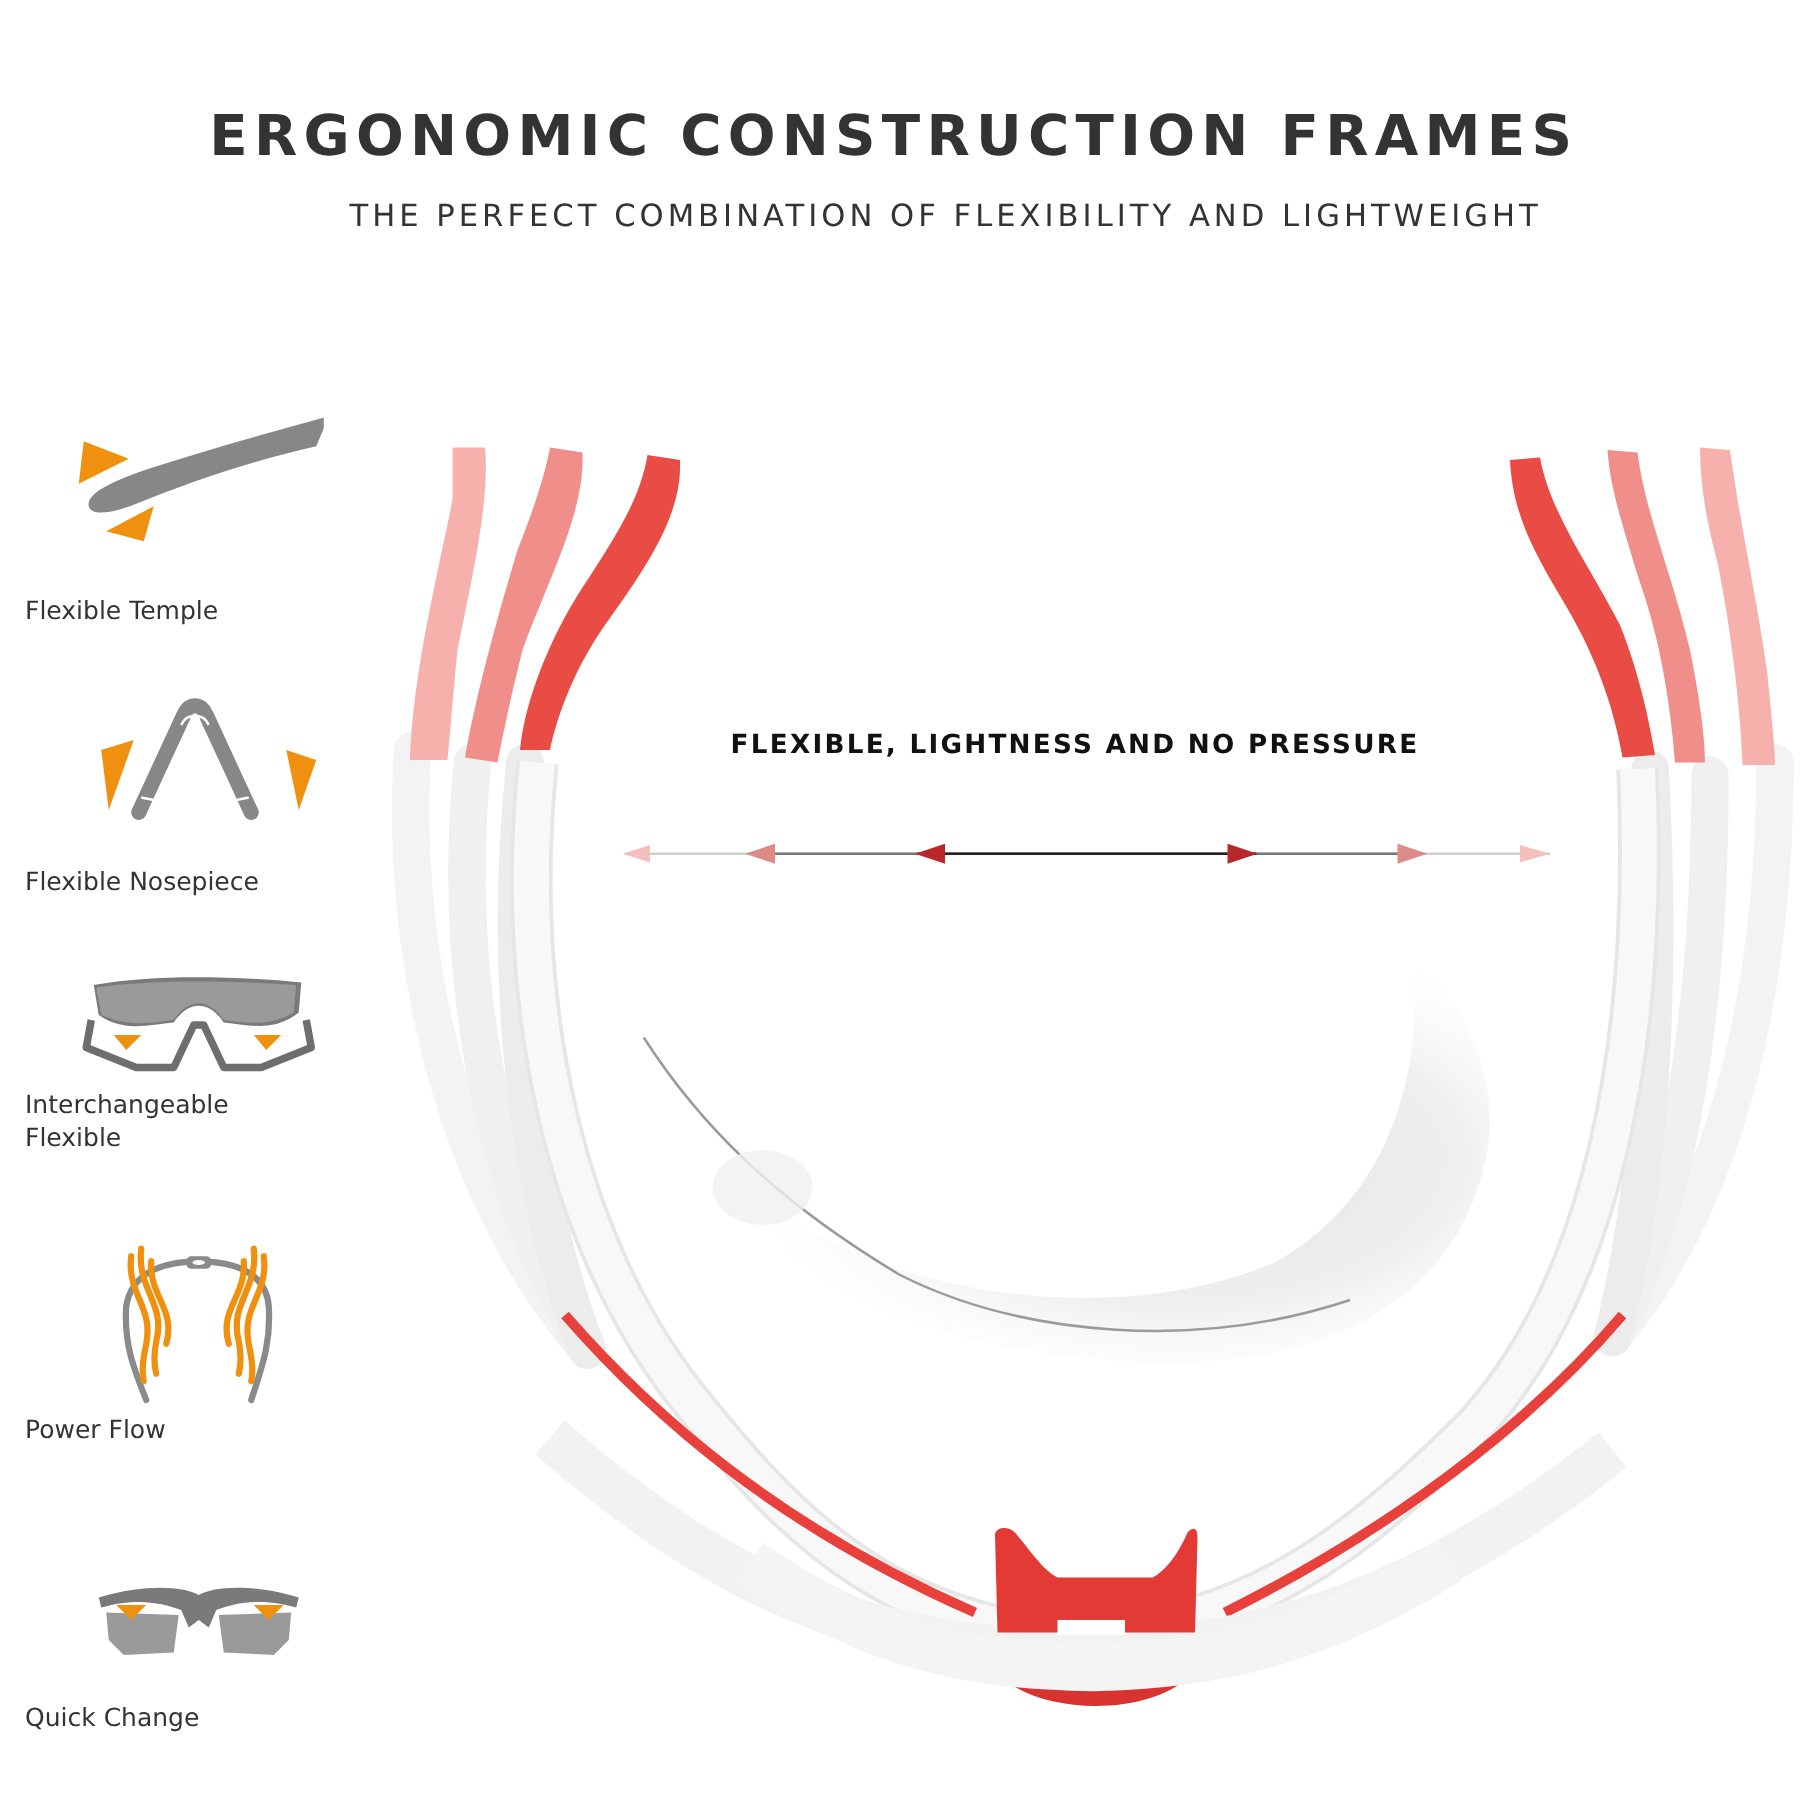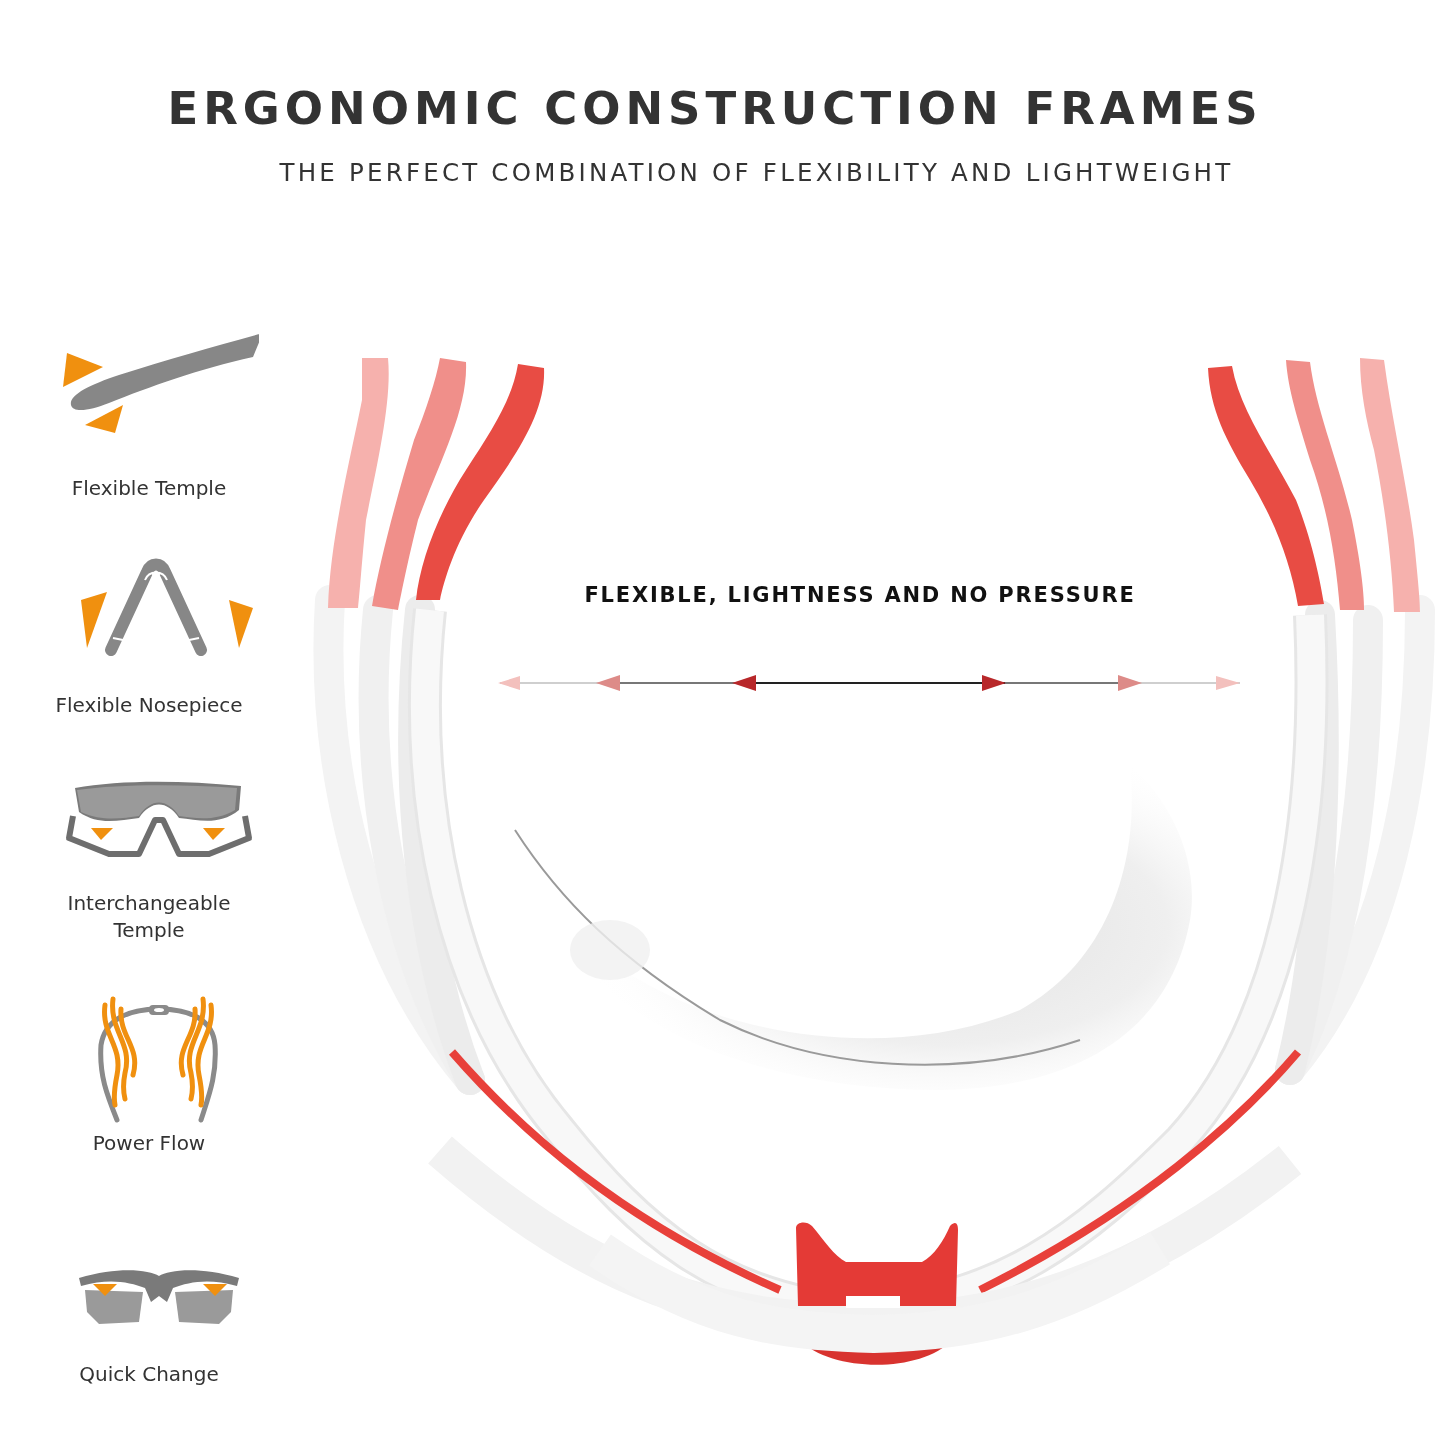--- a/index.html
+++ b/index.html
@@ -6,21 +6,21 @@
   body { width: 1445px; height: 1445px; position: relative; overflow: hidden; font-family: "DejaVu Sans", "Liberation Sans", sans-serif; }
   .title {
     position: absolute; left: 0; top: 82px; width: 1430px; text-align: center;
     font-family: "DejaVu Sans", sans-serif; font-weight: bold; font-size: 45px;
     letter-spacing: 5px; color: #333333;
   }
   .subtitle {
     position: absolute; left: 0; top: 158px; width: 1445px; text-align: center;
     font-family: "DejaVu Sans", sans-serif; font-size: 24.5px; letter-spacing: 3.2px; color: #333333; margin-left: 34px;
   }
-  .feature { position: absolute; left: 20px; width: 258px; text-align: center; }
+  .feature { position: absolute; left: 20px; width: 258px; }
   .feature svg { display: block; margin: 0 auto; }
   .feature-label { font-family: "DejaVu Sans", sans-serif; font-size: 20px; color: #333333; line-height: 27px; }
   .center-caption {
     position: absolute; left: 500px; top: 583px; width: 720px; text-align: center;
     font-family: "DejaVu Sans", sans-serif; font-weight: bold; font-size: 21px; letter-spacing: 1.8px; color: #111111;
   }
   .illustration { position: absolute; left: 0; top: 0; width: 1445px; height: 1445px; }
 </style>
 </head>
 <body>
@@ -51,22 +51,22 @@
 </div>
 
 <div class="feature" style="top:770px;">
   <svg width="220" height="100" viewBox="0 0 220 100">
     <path d="M36,18 C80,10 140,10 202,16 L200,40 C180,56 160,50 140,48 C128,30 112,30 100,48 C80,50 60,56 40,42 Z" fill="#7a7a7a"></path>
     <path d="M38,20 C80,14 140,14 198,18 L196,40 C176,52 156,48 140,46 C128,28 112,28 100,46 C84,48 64,52 42,42 Z" fill="#9a9a9a"></path>
     <path d="M34,46 L30,68 L70,84 L100,84 L116,50 L124,50 L140,84 L170,84 L210,68 L206,46" fill="none" stroke="#6e6e6e" stroke-width="6" stroke-linejoin="round"></path>
     <polygon points="52,58 74,58 62,70" fill="#f0900f"></polygon>
     <polygon points="164,58 186,58 174,70" fill="#f0900f"></polygon>
   </svg>
-  <div class="feature-label" style="margin-top:20px;">Interchangeable</div>
-  <div class="feature-label">Temple</div>
+  <div class="feature-label" style="">Interchangeable</div>
+  <div class="feature-label">Flexible</div>
 </div>
 
 <div class="feature" style="top:995px;">
   <svg width="220" height="135" viewBox="0 0 220 135">
     <path d="M78,125 C68,100 60,80 62,50 C66,24 90,14 120,14 C150,14 174,24 176,50 C178,80 170,100 162,125" fill="none" stroke="#8a8a8a" stroke-width="5" stroke-linecap="round"></path>
     <rect x="110" y="10" width="20" height="10" rx="4" fill="#8a8a8a"></rect>
     <ellipse cx="120" cy="15" rx="5" ry="2" fill="#fff"></ellipse>
     <g fill="none" stroke="#f0900f" stroke-width="5" stroke-linecap="round">
       <path d="M66,10 C62,40 84,50 78,80 C76,90 74,100 76,110"></path>
       <path d="M74,4 C70,36 94,48 86,78 C84,88 84,96 86,104"></path>

